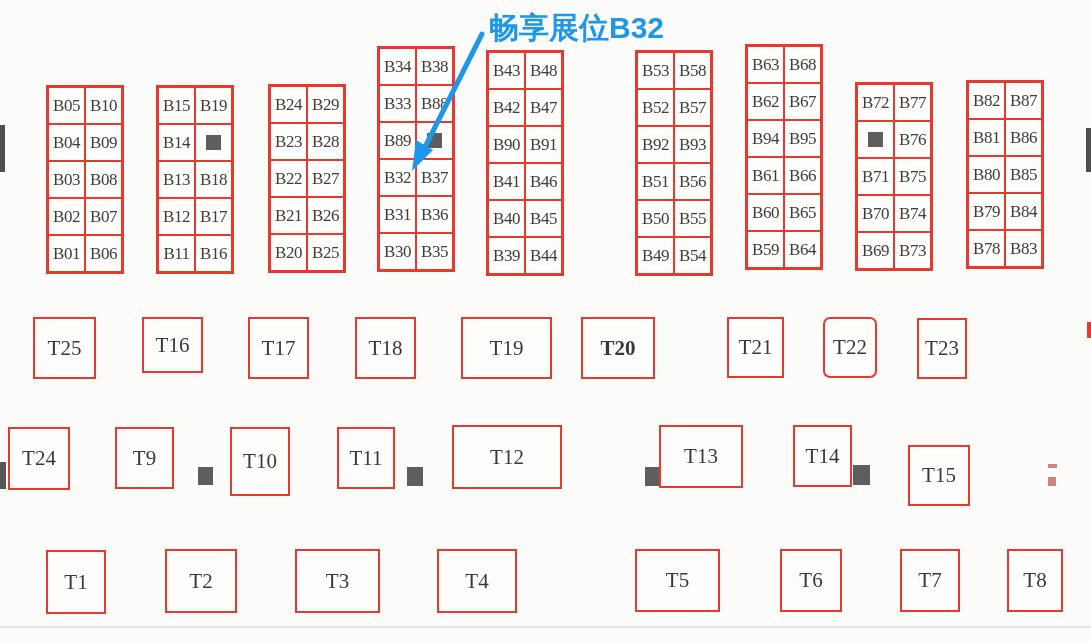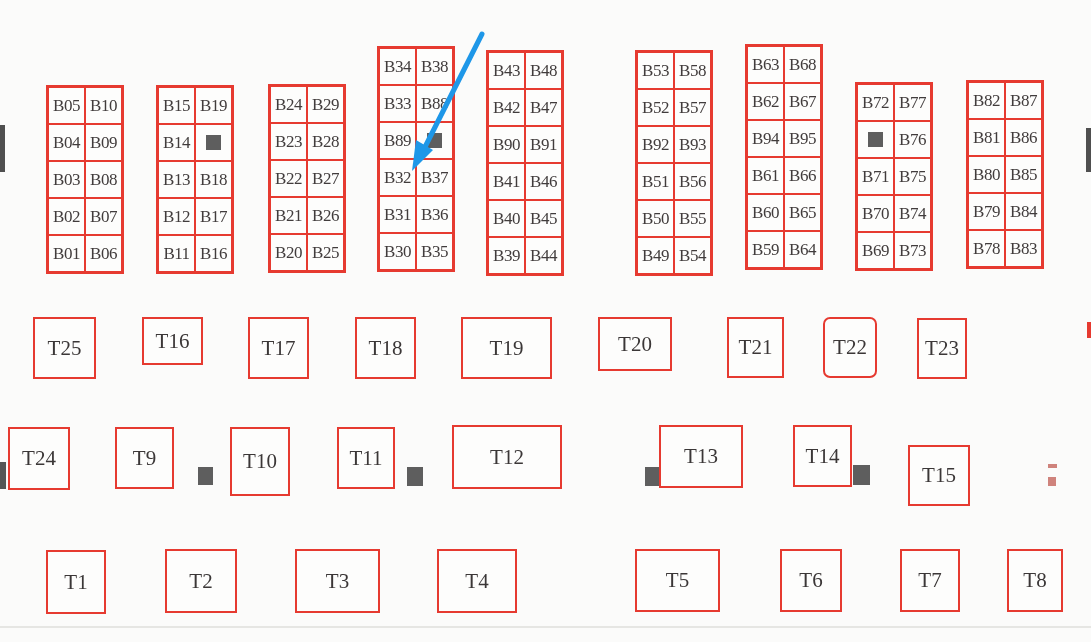--- a/index.html
+++ b/index.html
@@ -189,25 +189,25 @@
         <div class="bcell" style="width: 37px; height: 37px;">B81</div>
         <div class="bcell" style="width: 37px; height: 37px;">B86</div>
         <div class="bcell" style="width: 37px; height: 37px;">B80</div>
         <div class="bcell" style="width: 37px; height: 37px;">B85</div>
         <div class="bcell" style="width: 37px; height: 37px;">B79</div>
         <div class="bcell" style="width: 37px; height: 37px;">B84</div>
         <div class="bcell" style="width: 37px; height: 37px;">B78</div>
         <div class="bcell" style="width: 37px; height: 37px;">B83</div>
       </div>
       <div class="tbox" style="left: 33px; top: 317px; width: 63px; height: 62px;">T25</div>
-      <div class="tbox" style="left: 142px; top: 317px; width: 61px; height: 48px;">T16</div>
+      <div class="tbox" style="left: 142px; top: 317px; width: 61px; height: 56px;">T16</div>
       <div class="tbox" style="left: 248px; top: 317px; width: 61px; height: 62px;">T17</div>
       <div class="tbox" style="left: 355px; top: 317px; width: 61px; height: 62px;">T18</div>
       <div class="tbox" style="left: 461px; top: 317px; width: 91px; height: 62px;">T19</div>
-      <div class="tbox" style="left: 598px; top: 317px; width: 74px; height: 54px;">T20</div>
+      <div class="tbox" style="left: 581px; top: 317px; width: 74px; height: 62px; font-weight: bold;">T20</div>
       <div class="tbox" style="left: 727px; top: 317px; width: 57px; height: 61px;">T21</div>
       <div class="tbox" style="left: 823px; top: 317px; width: 54px; height: 61px; border-radius: 7px;">T22</div>
       <div class="tbox" style="left: 917px; top: 318px; width: 50px; height: 61px;">T23</div>
       <div class="tbox" style="left: 8px; top: 427px; width: 62px; height: 63px;">T24</div>
       <div class="tbox" style="left: 115px; top: 427px; width: 59px; height: 62px;">T9</div>
       <div class="tbox" style="left: 230px; top: 427px; width: 60px; height: 69px;">T10</div>
       <div class="tbox" style="left: 337px; top: 427px; width: 58px; height: 62px;">T11</div>
       <div class="tbox" style="left: 452px; top: 425px; width: 110px; height: 64px;">T12</div>
       <div class="tbox" style="left: 659px; top: 425px; width: 84px; height: 63px;">T13</div>
       <div class="tbox" style="left: 793px; top: 425px; width: 59px; height: 62px;">T14</div>
@@ -230,15 +230,16 @@
       <div class="fragment" style="left: 1087px; top: 322px; width: 4px; height: 16px; background: rgb(230, 58, 48);"></div>
       <div class="fragment" style="left: 1048px; top: 464px; width: 9px; height: 4px; background: rgb(207, 131, 124);"></div>
       <div class="fragment" style="left: 1048px; top: 477px; width: 8px; height: 9px; background: rgb(207, 131, 124);"></div>
     </div>
 
   <svg id="arrow-svg">
     <line id="arrow-line" stroke-linecap="round" x1="482" y1="34" x2="425" y2="147" stroke="#1e97e8" stroke-width="5"></line>
     <polygon id="arrow-head" points="412,171 416,140 433,150" fill="#1e97e8"></polygon>
   </svg>
 
+  <div id="annotation-label" style="left: 489px; top: 8px; color: rgb(30, 151, 232);">畅享展位B32</div>
 
   <div id="bottom-line" style="top: 626px; background: rgb(230, 230, 227);"></div>
 </div>
 
 </body></html>

